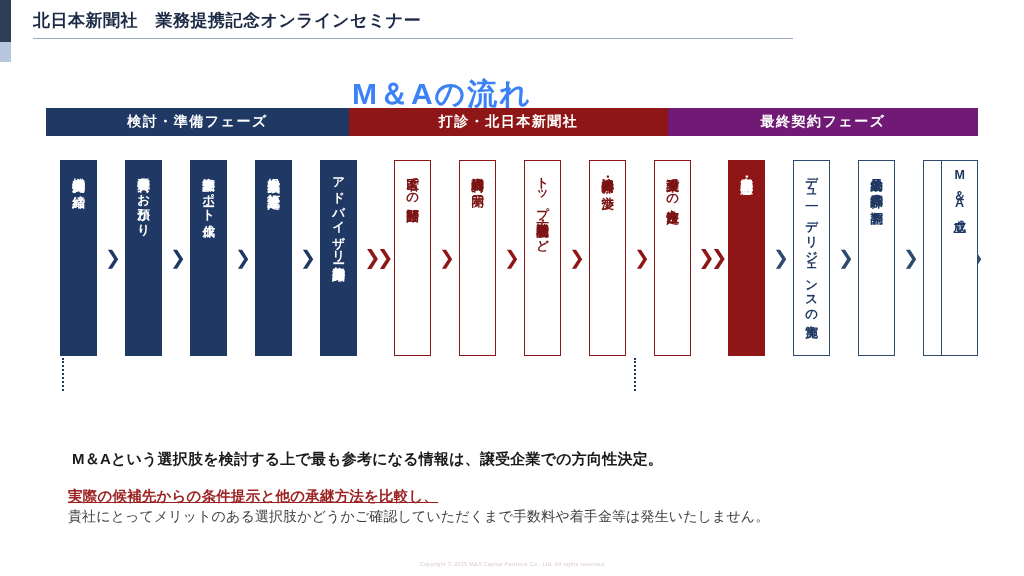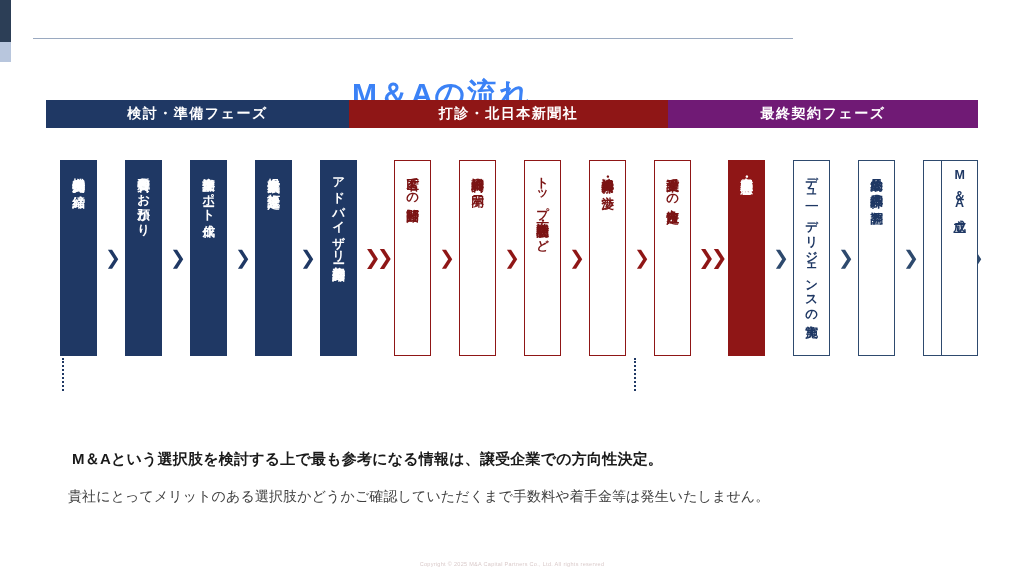--- a/index.html
+++ b/index.html
@@ -26,21 +26,21 @@
   .hdr-rule{position:absolute;left:33px;top:38px;width:760px;height:1px;background:#9aa9c0;}
 
   
   .main-title{
     position:absolute;left:0;top:74px;width:884px;
     text-align:center;font-size:30px;font-weight:bold;
     color:#3b82f6;letter-spacing:2px;
   }
 
   
-  .phase-bar{position:absolute;left:46px;top:100px;width:932px;height:44px;display:flex;justify-content:space-between;}
+  .phase-bar{position:absolute;left:46px;top:108px;width:932px;height:44px;display:flex;justify-content:space-between;}
   .phase{
     display:flex;align-items:center;justify-content:center;
     color:#ffffff;font-size:14px;font-weight:bold;letter-spacing:1.5px;
     height:28px;
   }
   .ph-navy{background:#1f3864;width:303px;}
   .ph-red{background:#8f1616;width:319px;}
   .ph-gray{background:#701a75;width:310px;}
 
   
@@ -112,20 +112,23 @@
   }
 </style>
 </head>
 <body>
 
 <div class="slide">
 
   <div class="edge-bar-dark"></div>
   <div class="edge-bar-light"></div>
 
+  <div class="hdr">
+    <div class="hdr-title">北日本新聞社　業務提携記念オンラインセミナー</div>
+  </div>
   <div class="hdr-rule"></div>
 
   <div class="main-title">M＆Aの流れ</div>
 
   <div class="phase-bar">
     <div class="phase ph-navy">検討・準備フェーズ</div>
     <div class="phase ph-red">打診・北日本新聞社</div>
     <div class="phase ph-gray">最終契約フェーズ</div>
   </div>
 
@@ -201,18 +204,19 @@
       </div>
   </div>
 
   <div class="dotline" style="left:62px;top:358px;height:33px;"></div>
   <div class="dotline" style="left:634px;top:358px;height:33px;"></div>
 
 
   <div class="lead">M＆Aという選択肢を検討する上で最も参考になる情報は、譲受企業での方向性決定。</div>
 
   <div class="para">
+    <div class="l1">実際の候補先からの条件提示と他の承継方法を比較し、</div>
     <div class="l2">貴社にとってメリットのある選択肢かどうかご確認していただくまで手数料や着手金等は発生いたしません。</div>
   </div>
 
   <div class="footer">Copyright © 2025 M&amp;A Capital Partners Co., Ltd. All rights reserved</div>
 
 </div>
 
 </body></html>

